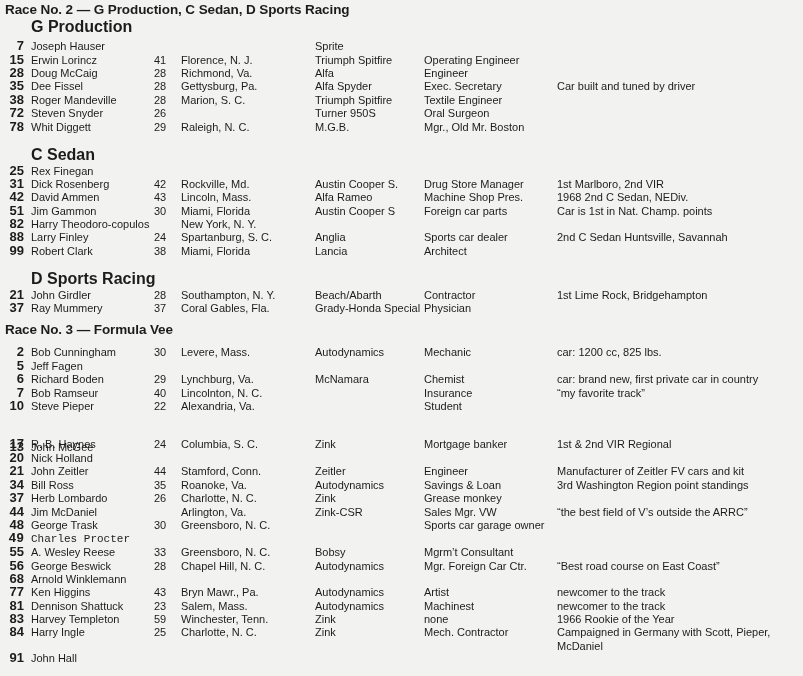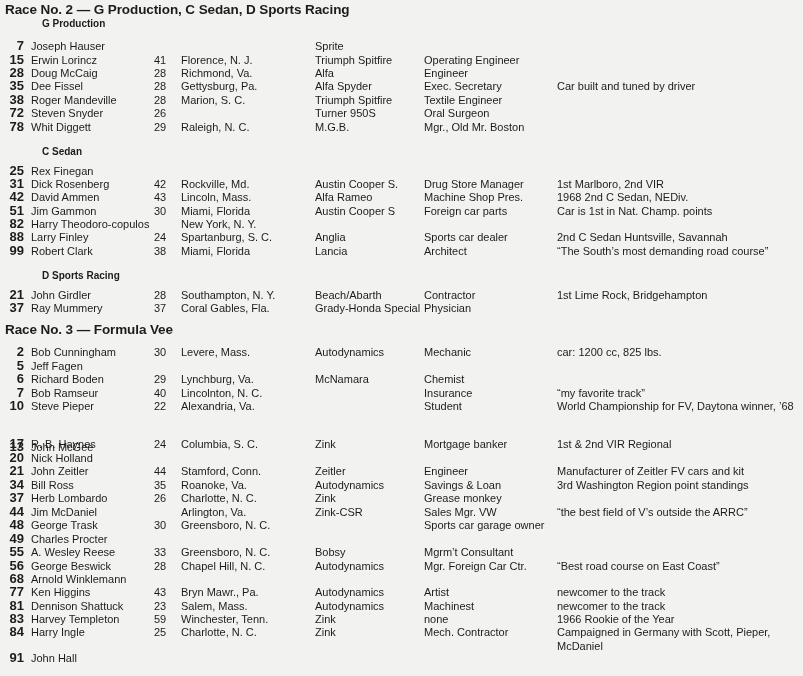--- a/index.html
+++ b/index.html
@@ -8,21 +8,21 @@
     background:#f2f2f0;
     font-family:"Liberation Sans", sans-serif;
     color:#1c1c1c;
     position:relative;
   }
   .page { position:absolute; left:0; top:0; width:803px; height:476px; }
   .race-title {
     position:absolute; left:5px; font-size:13.5px; font-weight:bold; letter-spacing:-0.1px;
   }
   .class-title {
-    position:absolute; left:42px; font-size:10px; font-weight:bold;
+    position:absolute; left:31px; font-size:16px; font-weight:bold;
   }
   .row { position:absolute; left:0; width:803px; height:14px; font-size:11px; line-height:14px; }
   .row span { position:absolute; white-space:nowrap; }
   .c-num { left:4px; width:20px; text-align:right; font-weight:bold; font-size:13px; }
   .c-name { left:31px; }
   .c-age { left:154px; }
   .c-city { left:181px; }
   .c-car { left:315px; }
   .c-occ { left:424px; }
   .c-note { left:557px; }
@@ -152,21 +152,20 @@
       <span class="c-occ">Sports car dealer</span>
       <span class="c-note">2nd C Sedan Huntsville, Savannah</span>
     </div>
     <div class="row" style="top: 244px;">
       <span class="c-num">99</span>
       <span class="c-name">Robert Clark</span>
       <span class="c-age">38</span>
       <span class="c-city">Miami, Florida</span>
       <span class="c-car">Lancia</span>
       <span class="c-occ">Architect</span>
-      <span class="c-note">“The South’s most demanding road course”</span>
     </div>
     <div class="class-title" style="top: 270px;">D Sports Racing</div>
     <div class="row" style="top: 288px;">
       <span class="c-num">21</span>
       <span class="c-name">John Girdler</span>
       <span class="c-age">28</span>
       <span class="c-city">Southampton, N. Y.</span>
       <span class="c-car">Beach/Abarth</span>
       <span class="c-occ">Contractor</span>
       <span class="c-note">1st Lime Rock, Bridgehampton</span>
@@ -198,38 +197,38 @@
       <span class="c-occ"></span>
       <span class="c-note"></span>
     </div>
     <div class="row" style="top: 372px;">
       <span class="c-num">6</span>
       <span class="c-name">Richard Boden</span>
       <span class="c-age">29</span>
       <span class="c-city">Lynchburg, Va.</span>
       <span class="c-car">McNamara</span>
       <span class="c-occ">Chemist</span>
+      <span class="c-note">car: brand new, first private car in country</span>
     </div>
     <div class="row" style="top: 386px;">
       <span class="c-num">7</span>
       <span class="c-name">Bob Ramseur</span>
       <span class="c-age">40</span>
       <span class="c-city">Lincolnton, N. C.</span>
       <span class="c-car"></span>
       <span class="c-occ">Insurance</span>
       <span class="c-note">“my favorite track”</span>
     </div>
     <div class="row" style="top: 399px;">
       <span class="c-num">10</span>
       <span class="c-name">Steve Pieper</span>
       <span class="c-age">22</span>
       <span class="c-city">Alexandria, Va.</span>
       <span class="c-car"></span>
       <span class="c-occ">Student</span>
-      <span class="c-note">World Championship for FV, Daytona winner, ’68</span>
     </div>
     <div class="row" style="top: 440px; text-decoration: underline;">
       <span class="c-num">13</span>
       <span class="c-name">John McGee</span>
       <span class="c-age"></span>
       <span class="c-city"></span>
       <span class="c-car"></span>
       <span class="c-occ"></span>
       <span class="c-note"></span>
     </div>
@@ -289,21 +288,21 @@
     </div>
     <div class="row" style="top: 518px;">
       <span class="c-num">48</span>
       <span class="c-name">George Trask</span>
       <span class="c-age">30</span>
       <span class="c-city">Greensboro, N. C.</span>
       <span class="c-car"></span>
       <span class="c-occ">Sports car garage owner</span>
       <span class="c-note"></span>
     </div>
-    <div class="row" style="top: 532px;">
+    <div class="row" style="top: 532px; font-family: Liberation Mono, monospace;">
       <span class="c-num">49</span>
       <span class="c-name">Charles Procter</span>
       <span class="c-age"></span>
       <span class="c-city"></span>
       <span class="c-car"></span>
       <span class="c-occ"></span>
       <span class="c-note"></span>
     </div>
     <div class="row" style="top: 545px;">
       <span class="c-num">55</span>

